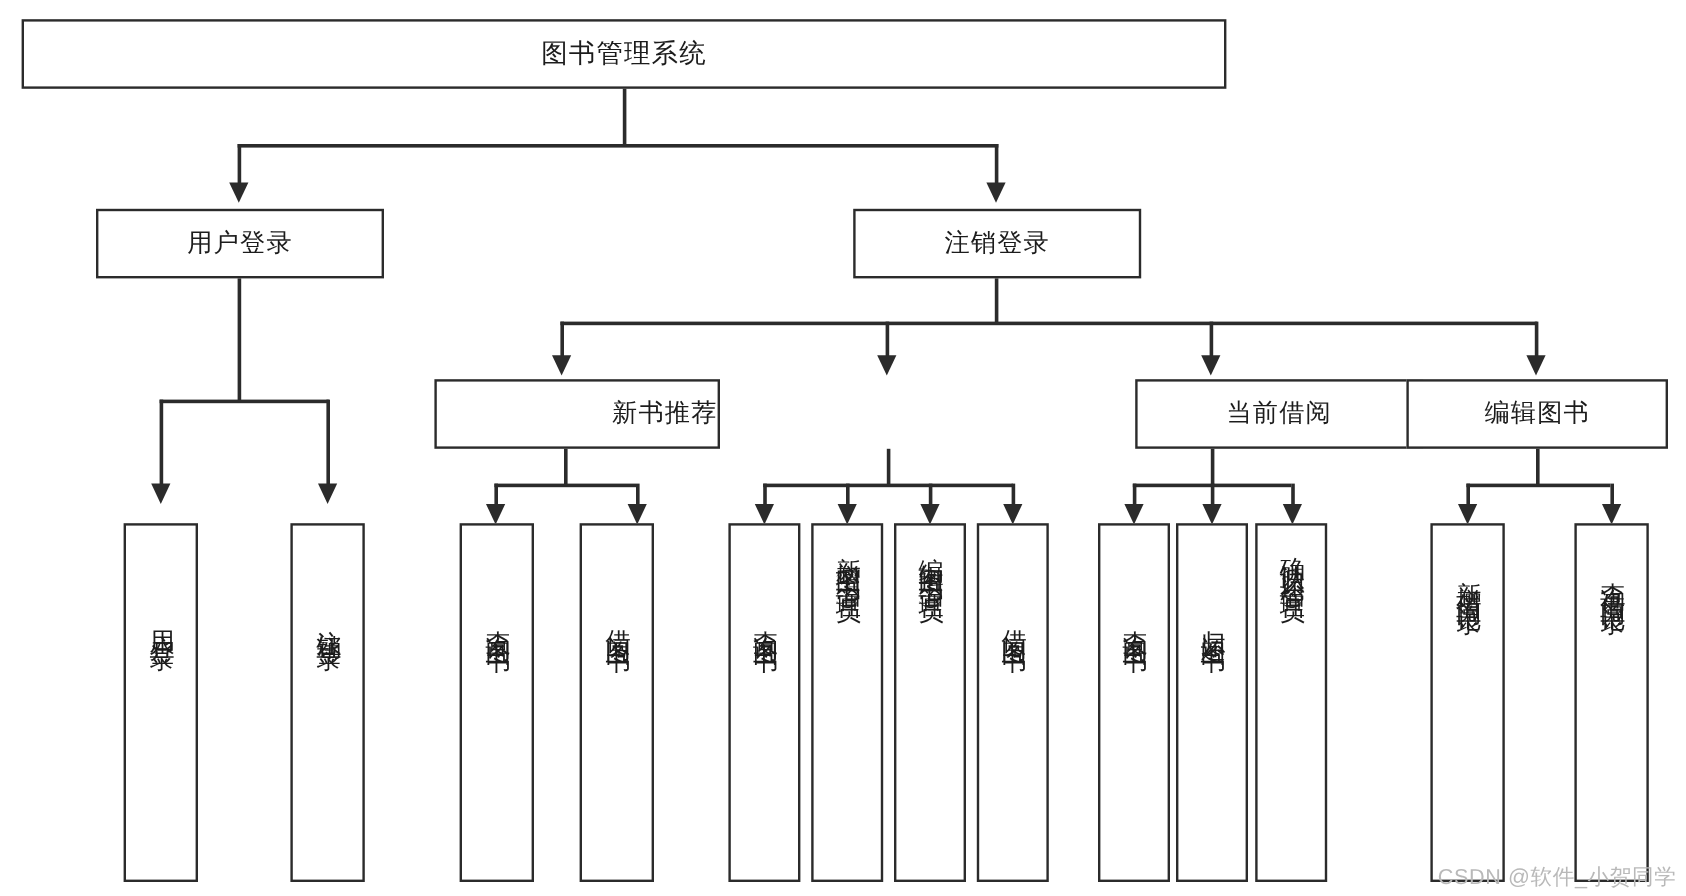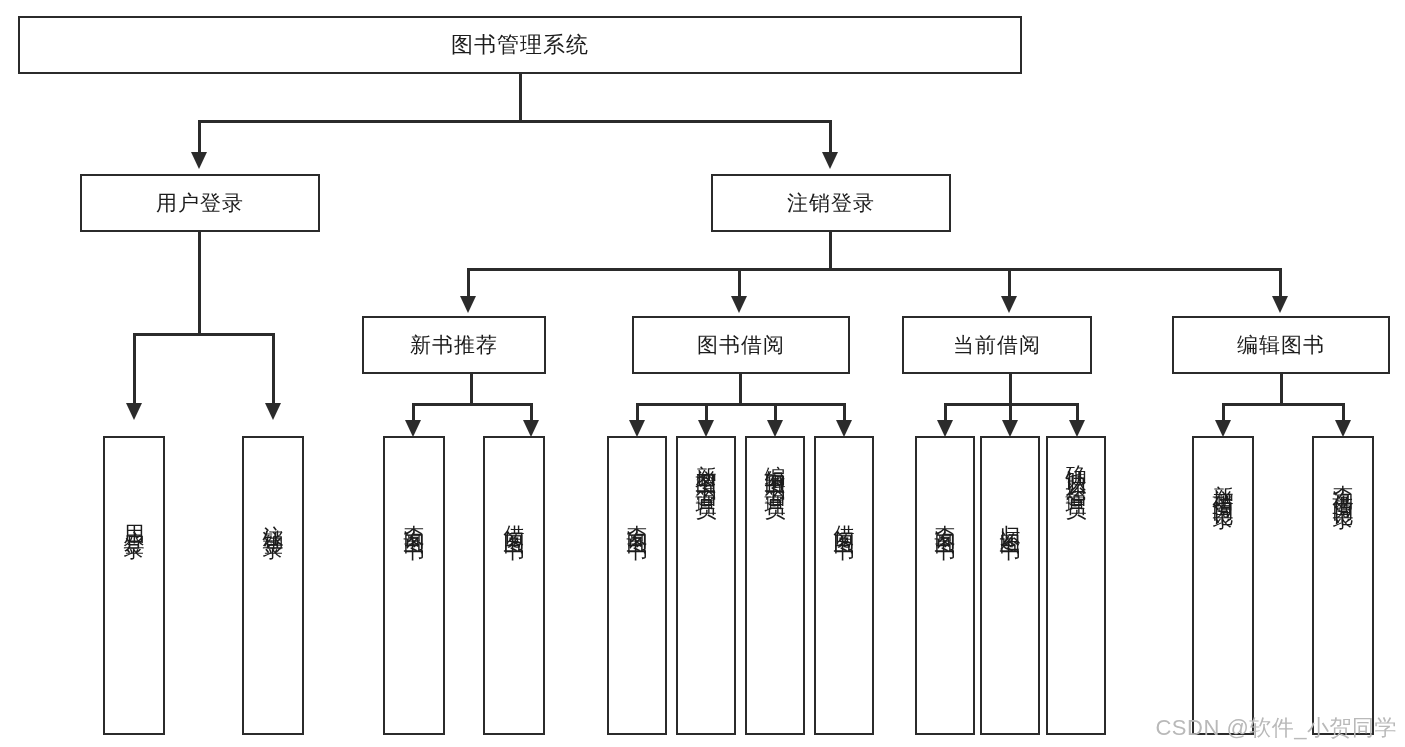--- a/index.html
+++ b/index.html
@@ -68,21 +68,21 @@
     width:0;height:0;
     border-left:8px solid transparent;
     border-right:8px solid transparent;
     border-top:17px solid #2b2b2b;
   }
   
   #watermark{
     position:absolute;
     right:8px;
     bottom:4px;
-    font-size:22px;
+    font-size:18px;
     color:#b9b9b9;
     letter-spacing:0.5px;
     user-select:none;
     white-space:nowrap;
   }
 </style>
 </head>
 <body>
 
 <div id="canvas">
@@ -118,27 +118,24 @@
   <div class="hline" style="left:467px;top:268px;width:814px;"></div>
   <div class="vline" style="left:467px;top:268px;height:30px;"></div>
   <div class="arrow" style="left:460px;top:296px;"></div>
   <div class="vline" style="left:738px;top:268px;height:30px;"></div>
   <div class="arrow" style="left:731px;top:296px;"></div>
   <div class="vline" style="left:1008px;top:268px;height:30px;"></div>
   <div class="arrow" style="left:1001px;top:296px;"></div>
   <div class="vline" style="left:1279px;top:268px;height:30px;"></div>
   <div class="arrow" style="left:1272px;top:296px;"></div>
 
-  <div class="node" style="left:362px;top:316px;width:184px;height:58px;">
+  <div class="node" style="left:362px;top:316px;width:238px;height:58px;justify-content:flex-end;">
     <span class="label">新书推荐</span>
   </div>
-  <div class="node" style="left:632px;top:316px;width:218px;height:58px;">
-    <span class="label">图书借阅</span>
-  </div>
-  <div class="node" style="left:902px;top:316px;width:190px;height:58px;">
+  <div class="node" style="left:946px;top:316px;width:240px;height:58px;">
     <span class="label">当前借阅</span>
   </div>
   <div class="node" style="left:1172px;top:316px;width:218px;height:58px;">
     <span class="label">编辑图书</span>
   </div>
 
   <div class="vline" style="left:470px;top:374px;height:31px;"></div>
   <div class="hline" style="left:412px;top:403px;width:118px;"></div>
   <div class="vline" style="left:412px;top:403px;height:20px;"></div>
   <div class="arrow" style="left:405px;top:420px;"></div>

